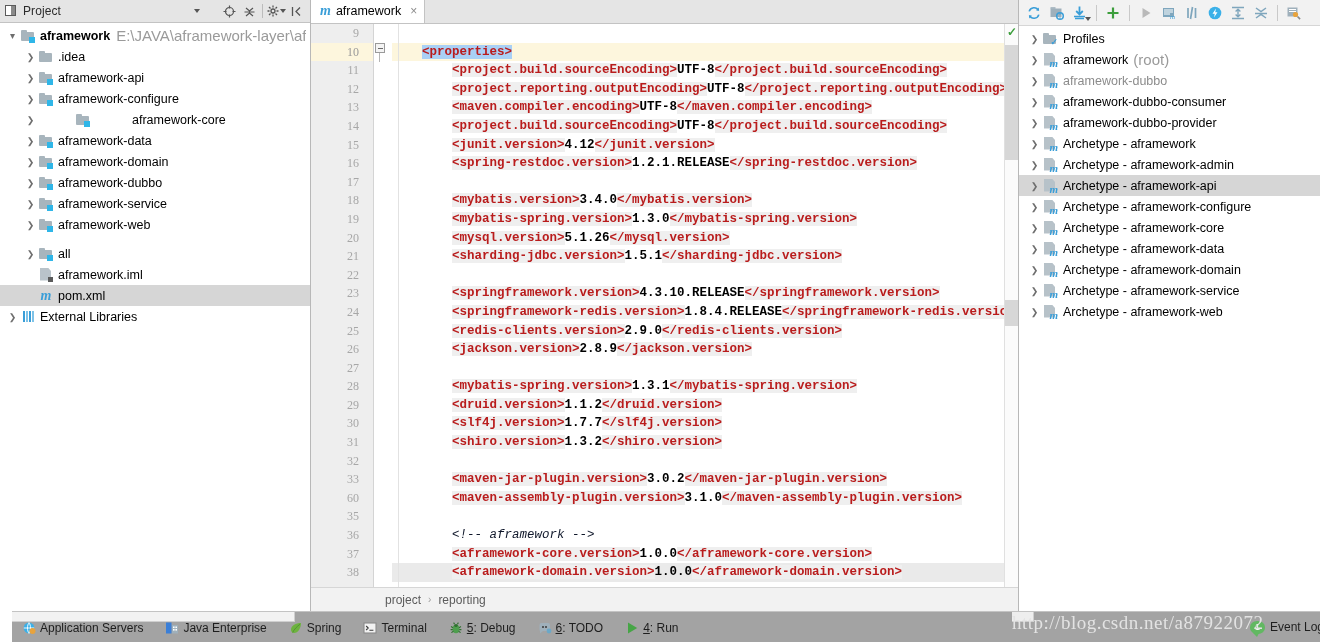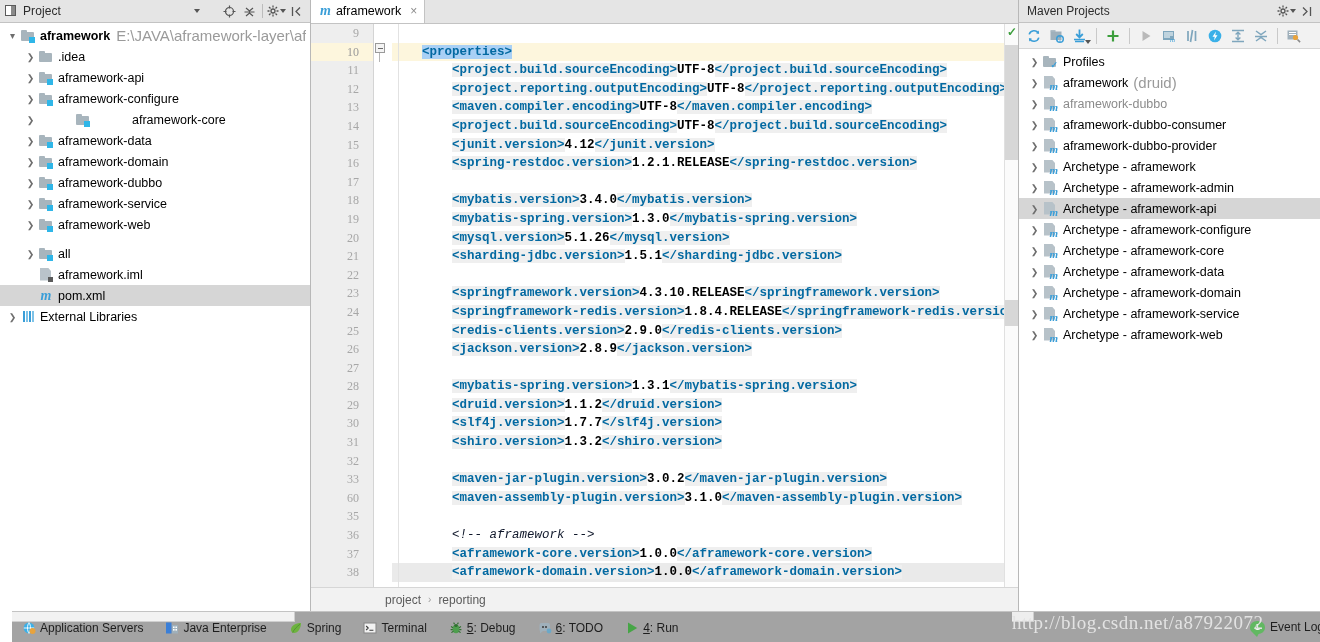--- a/index.html
+++ b/index.html
@@ -144,21 +144,21 @@
     font-family: "Liberation Serif", serif;
   }
   .ln.cur { background: #fdf6dd; color: #999; }
 
   .cline {
     height: 18.6px; line-height: 18.6px; white-space: pre;
     font-family: "Liberation Mono", monospace; font-size: 12.5px;
     font-weight: 700; color: #000080;
   }
   .cline.cur { background: #fdf6dd; }
-  .tg { background: #efefef; color: #0369a1; }
+  .tg { background: #efefef; color: #b91c1c; }
   .tg.selhl { background:#a9d0f5; }
   .vl { color: #000000; font-weight: 700; background: transparent; }
   .cm { color: #0f172a; font-weight: normal; font-style: italic;
         text-decoration-style: wavy;
         text-decoration-color: #cfcfcf; }
   .hl-row { background:#eaeaea; }
 
   #foldmark {
     position:absolute; left:1px; top:19px; width:10px; height:10px;
     border:1px solid #9a9a9a; background:#f4f4f4;
@@ -542,36 +542,20 @@
     <div id="edscroll2"></div>
 
     <div id="breadcrumb">
       <span>project</span>
       <span class="sepc">›</span>
       <span>reporting</span>
     </div>
   </div>
 
   <div id="maven-panel">
-    <div id="maven-header">
-      <span class="title">Maven Projects</span>
-      <span class="hdr-spacer"></span>
-      <span class="hdr-btn">
-        <svg width="12" height="12" viewBox="0 0 12 12">
-            <circle cx="6" cy="6" r="2" fill="none" stroke="#555" stroke-width="1.3"></circle>
-            <path d="M6 0.5v2M6 9.5v2M0.5 6h2M9.5 6h2M2 2l1.5 1.5M8.5 8.5L10 10M10 2L8.5 3.5M3.5 8.5L2 10" stroke="#555" stroke-width="1.3"></path>
-          </svg>
-        <span class="caret-tri" style="margin-left:1px"></span>
-      </span>
-      <span class="hdr-btn">
-        <svg width="13" height="13" viewBox="0 0 13 13">
-            <path d="M3 2.5l4 4-4 4M10.5 2v9" fill="none" stroke="#555" stroke-width="1.3"></path>
-          </svg>
-      </span>
-    </div>
 
     <div id="maven-toolbar">
       <span class="mbtn">
         <svg width="16" height="16" viewBox="0 0 16 16">
             <path d="M12.5 5.5A5 5 0 0 0 3.2 6.4" fill="none" stroke="#3a9ed8" stroke-width="1.6"></path>
             <path d="M3.5 10.5A5 5 0 0 0 12.8 9.6" fill="none" stroke="#3a9ed8" stroke-width="1.6"></path>
             <path d="M12.8 2.5l.2 3.2-3.1-.5z" fill="#3a9ed8"></path>
             <path d="M3.2 13.5L3 10.3l3.1.5z" fill="#3a9ed8"></path>
           </svg>
       </span>
@@ -655,21 +639,21 @@
           </span>
           <span class="tlabel">Profiles</span>
         </div>
         <div class="mrow" style="padding-left: 8px;">
           <span class="tarrow closed"></span>
           <span class="ic ic-mvn">
             <span class="doc"></span>
             <span class="mm">m</span>
           </span>
           <span class="tlabel">aframework</span>
-          <span class="tpath" style="margin-left: 5px;">(druid)</span>
+          <span class="tpath" style="margin-left: 5px;">(root)</span>
         </div>
         <div class="mrow" style="padding-left: 8px;">
           <span class="tarrow closed"></span>
           <span class="ic ic-mvn">
             <span class="doc"></span>
             <span class="mm">m</span>
           </span>
           <span class="tlabel dim">aframework-dubbo</span>
         </div>
         <div class="mrow" style="padding-left: 8px;">

